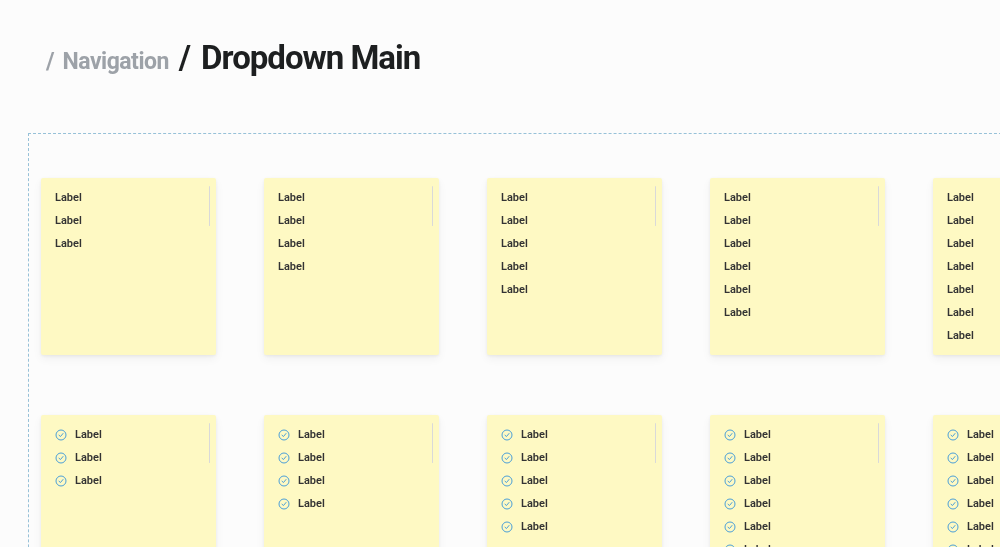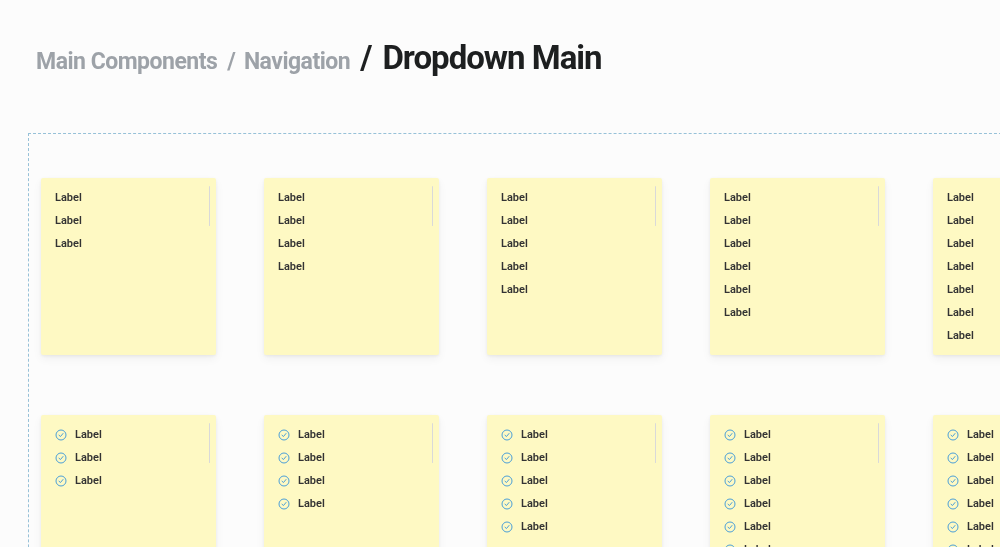--- a/index.html
+++ b/index.html
@@ -99,21 +99,20 @@
       width: 1px;
       height: 40px;
       background: #d9d9d9;
       border-radius: 2px;
     }
   </style>
 </head>
 <body>
 
 <div class="breadcrumb">
-  <span class="crumb-muted">Main Components</span>
   <span class="crumb-sep">/</span>
   <span class="crumb-muted">Navigation</span>
   <span class="crumb-sep2">/</span>
   <span class="crumb-title">Dropdown Main</span>
 </div>
 
 <div class="frame">
   <div id="rows-container">
       <div class="row">
         <div class="card">

